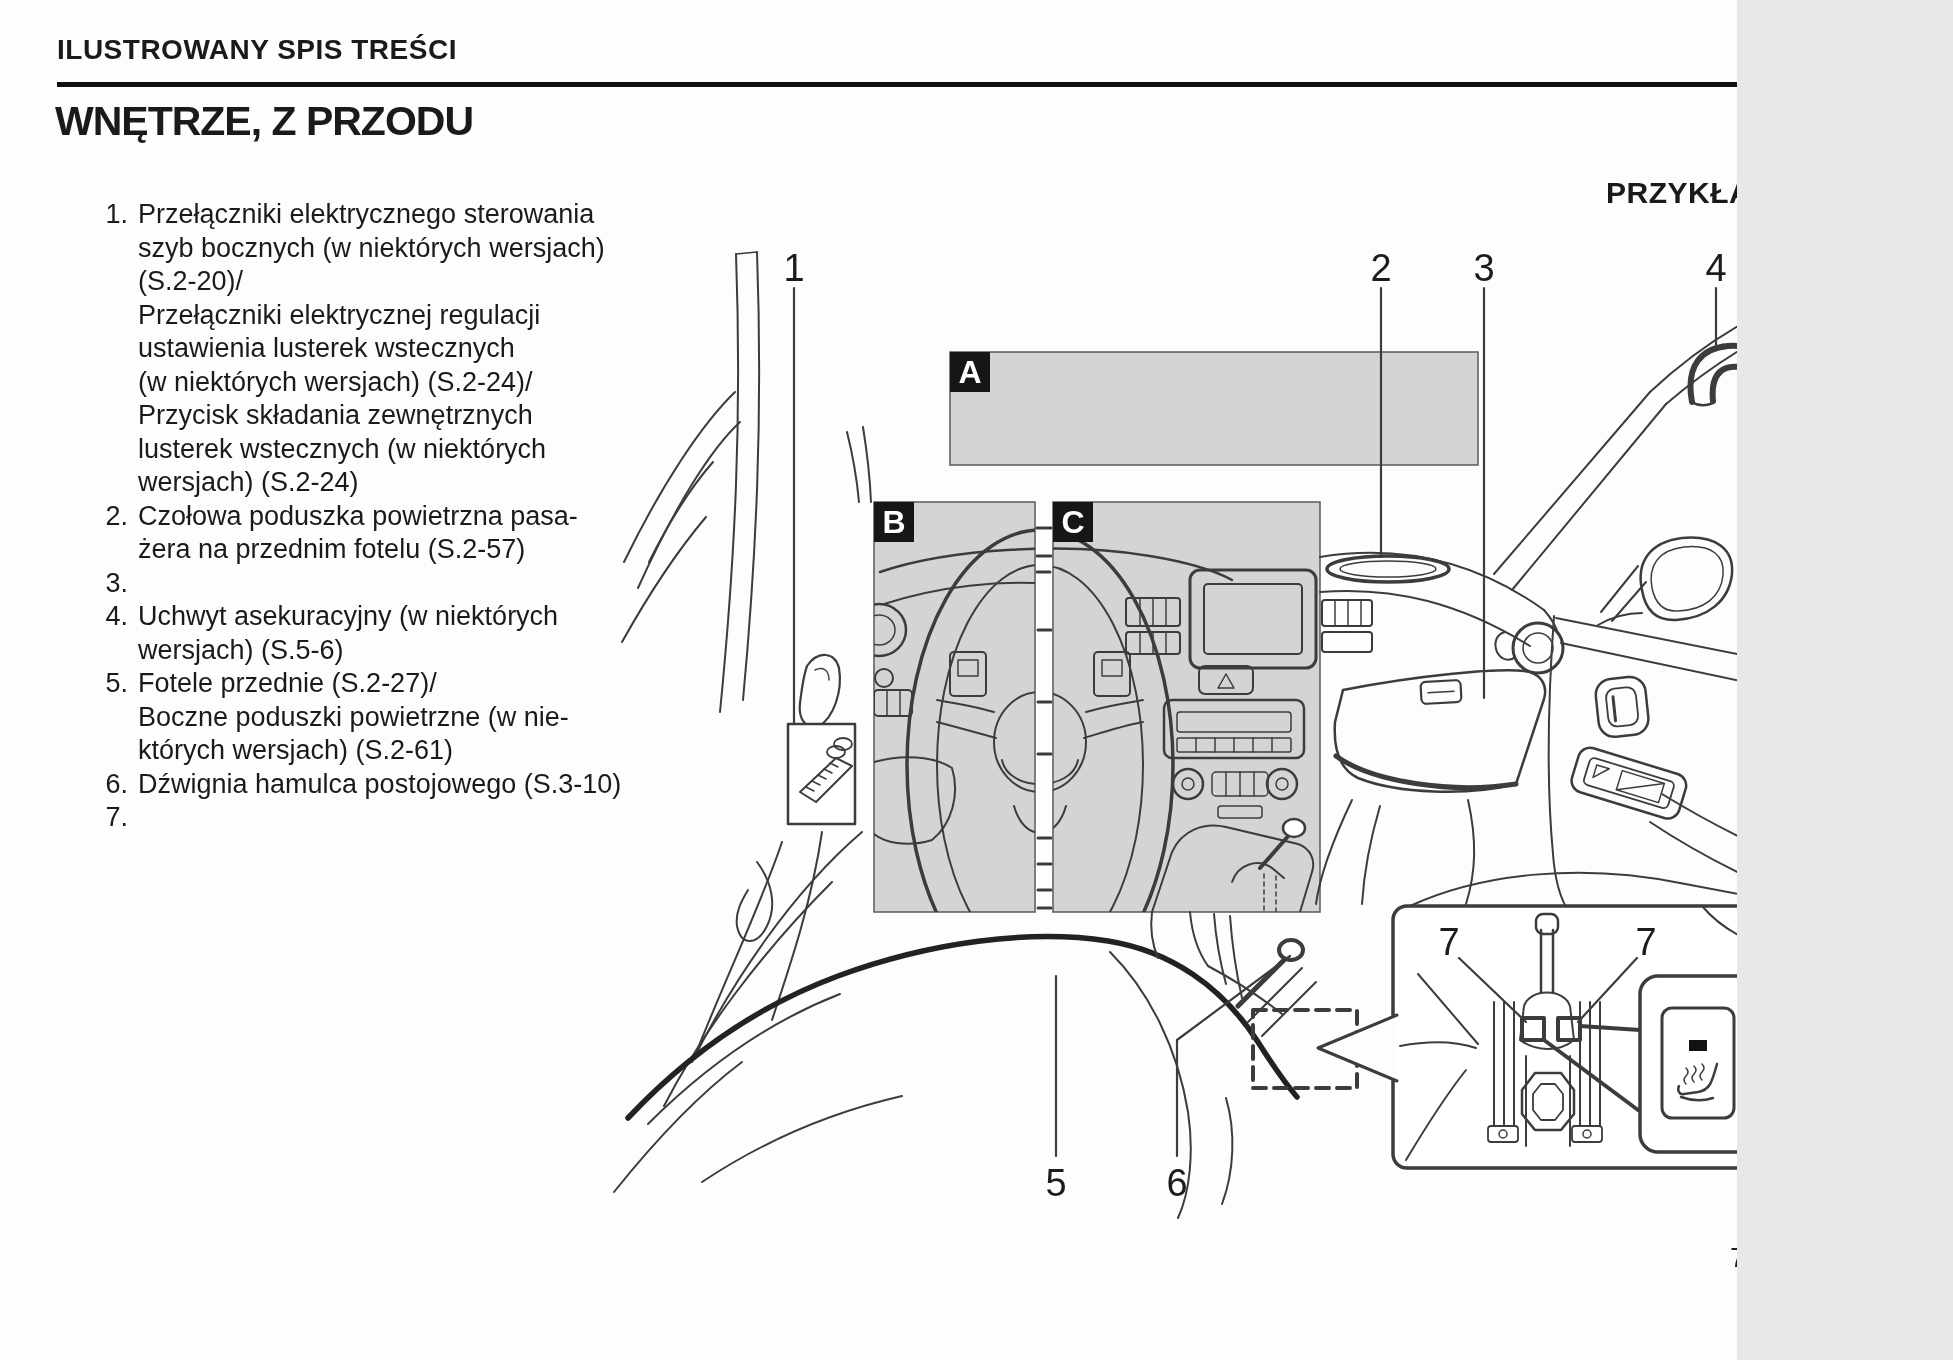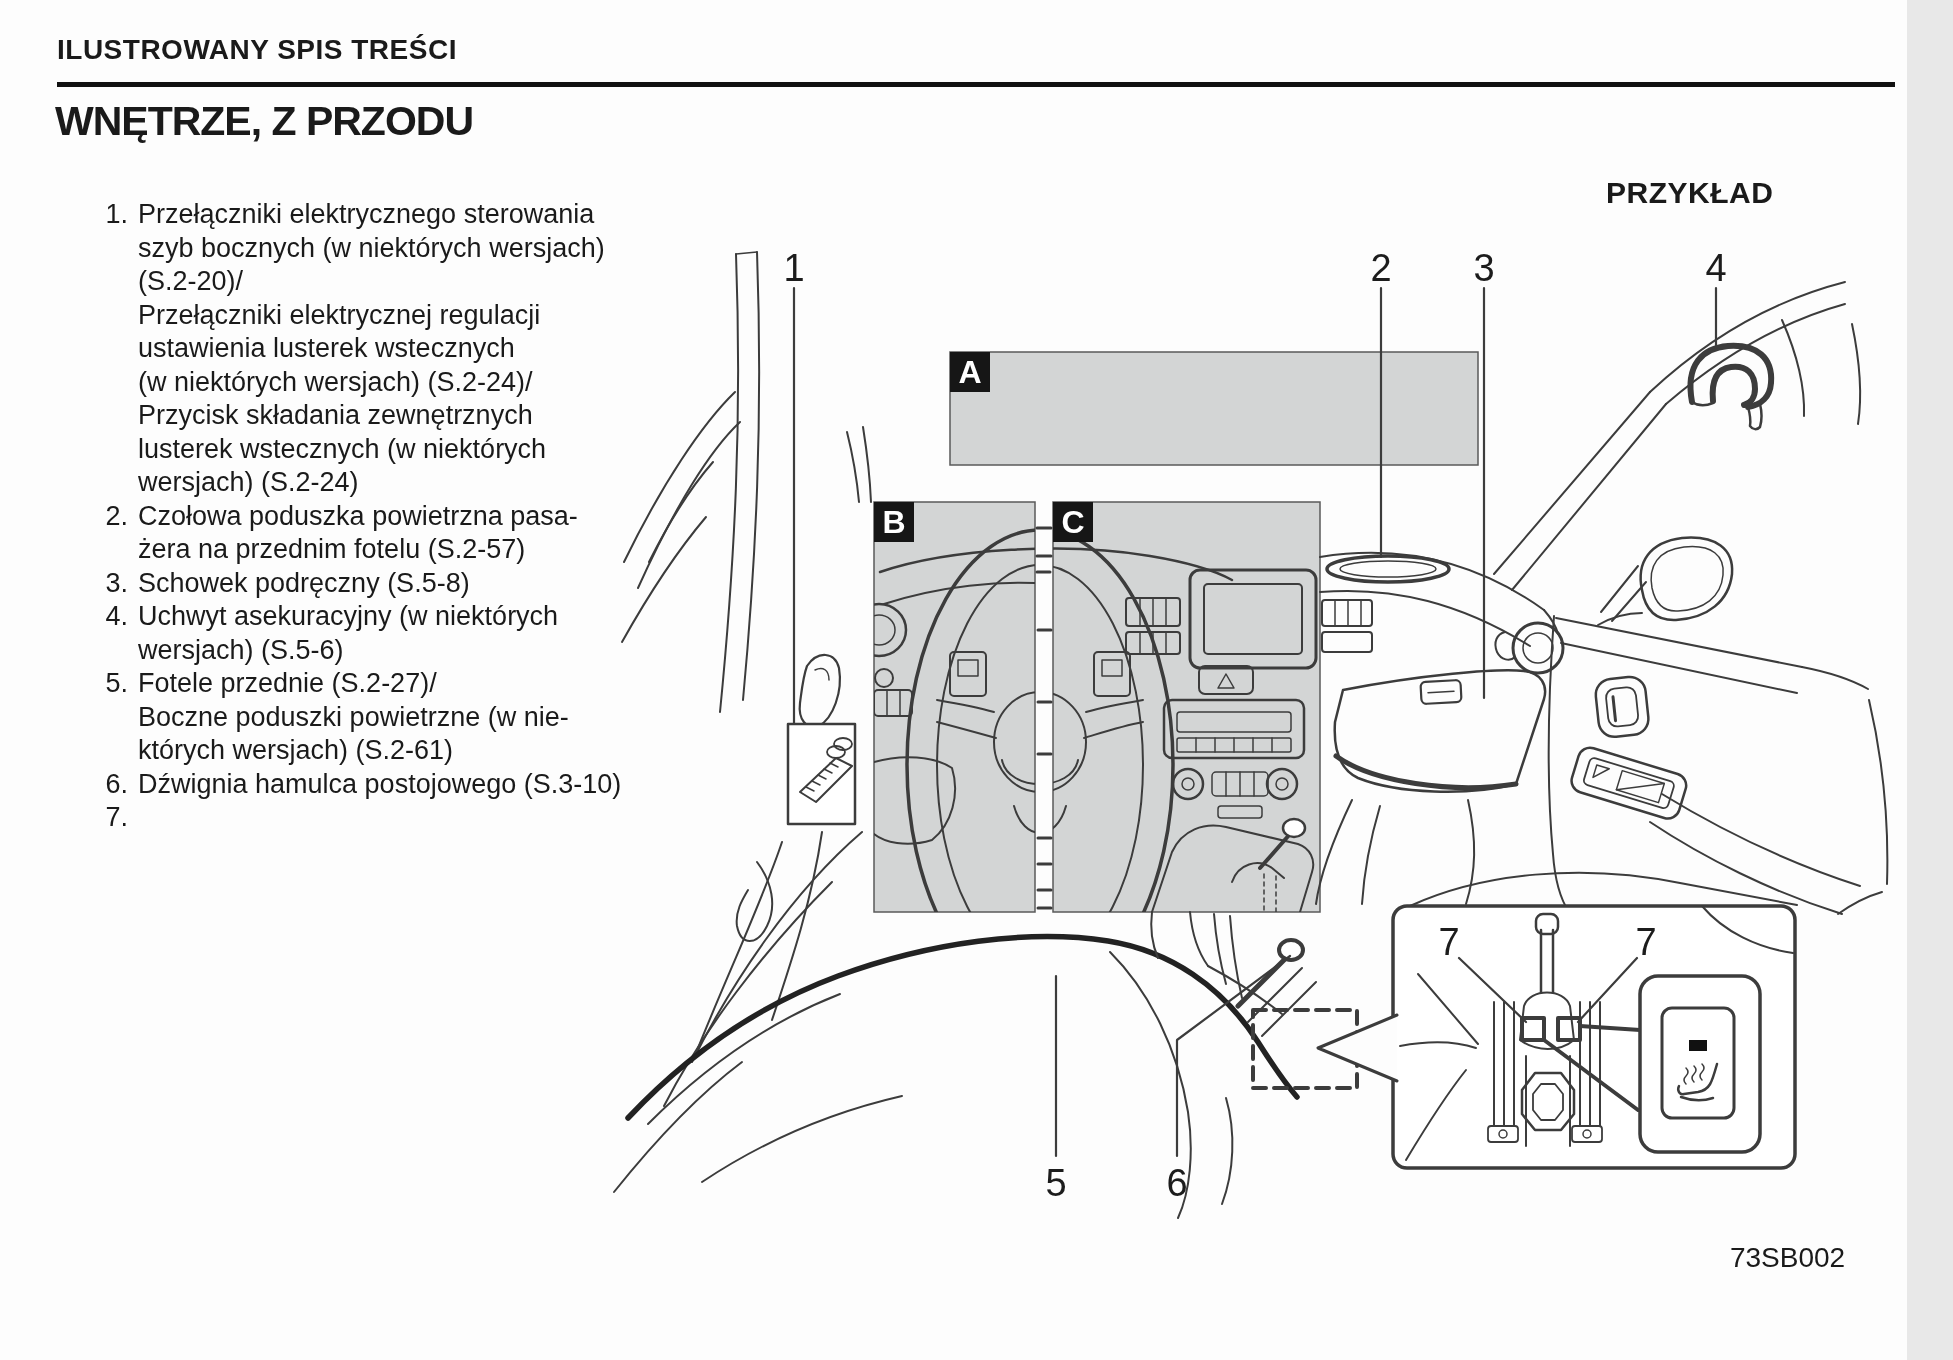--- a/index.html
+++ b/index.html
@@ -1,16 +1,16 @@
 <!DOCTYPE html>
 <html><head>
 <meta charset="utf-8">
 <style>
   html,body{margin:0;padding:0;background:#e8e8e8;}
-  .page{position:relative;width:1907px;height:1360px;background:#fdfdfd;
+  .page{position:relative;width:1737px;height:1360px;background:#fdfdfd;
         font-family:"Liberation Sans",sans-serif;color:#1a1a1a;overflow:hidden;}
   .hdr-title{position:absolute;left:57px;top:34px;font-size:28px;font-weight:700;letter-spacing:.5px;}
   .hdr-rule{position:absolute;left:57px;top:82px;width:1838px;height:5px;background:#111;}
   .sec-title{position:absolute;left:55px;top:98px;font-size:41px;font-weight:700;letter-spacing:-1px;text-align:center;}
   .example{position:absolute;left:1606px;top:176px;width:268px;
            font-size:30px;font-weight:700;letter-spacing:.5px;}
   .toc{position:absolute;left:90px;top:198px;width:570px;font-size:27px;line-height:33.5px;}
   .toc-item{display:flex;}
   .toc-num{width:38px;flex:0 0 38px;text-align:right;margin-right:10px;}
   .toc-txt{white-space:pre-line;}
@@ -50,21 +50,20 @@
 lusterek wstecznych (w niektórych
 wersjach) (S.2-24)</span>
       </div>
     <div class="toc-item">
         <span class="toc-num">2.</span>
         <span class="toc-txt">Czołowa poduszka powietrzna pasa-
 żera na przednim fotelu (S.2-57)</span>
       </div>
     <div class="toc-item">
         <span class="toc-num">3.</span>
-        <span class="toc-txt">Schowek podręczny (S.5-8)</span>
       </div>
     <div class="toc-item">
         <span class="toc-num">4.</span>
         <span class="toc-txt">Uchwyt asekuracyjny (w niektórych
 wersjach) (S.5-6)</span>
       </div>
     <div class="toc-item">
         <span class="toc-num">5.</span>
         <span class="toc-txt">Fotele przednie (S.2-27)/
 Boczne poduszki powietrzne (w nie-

